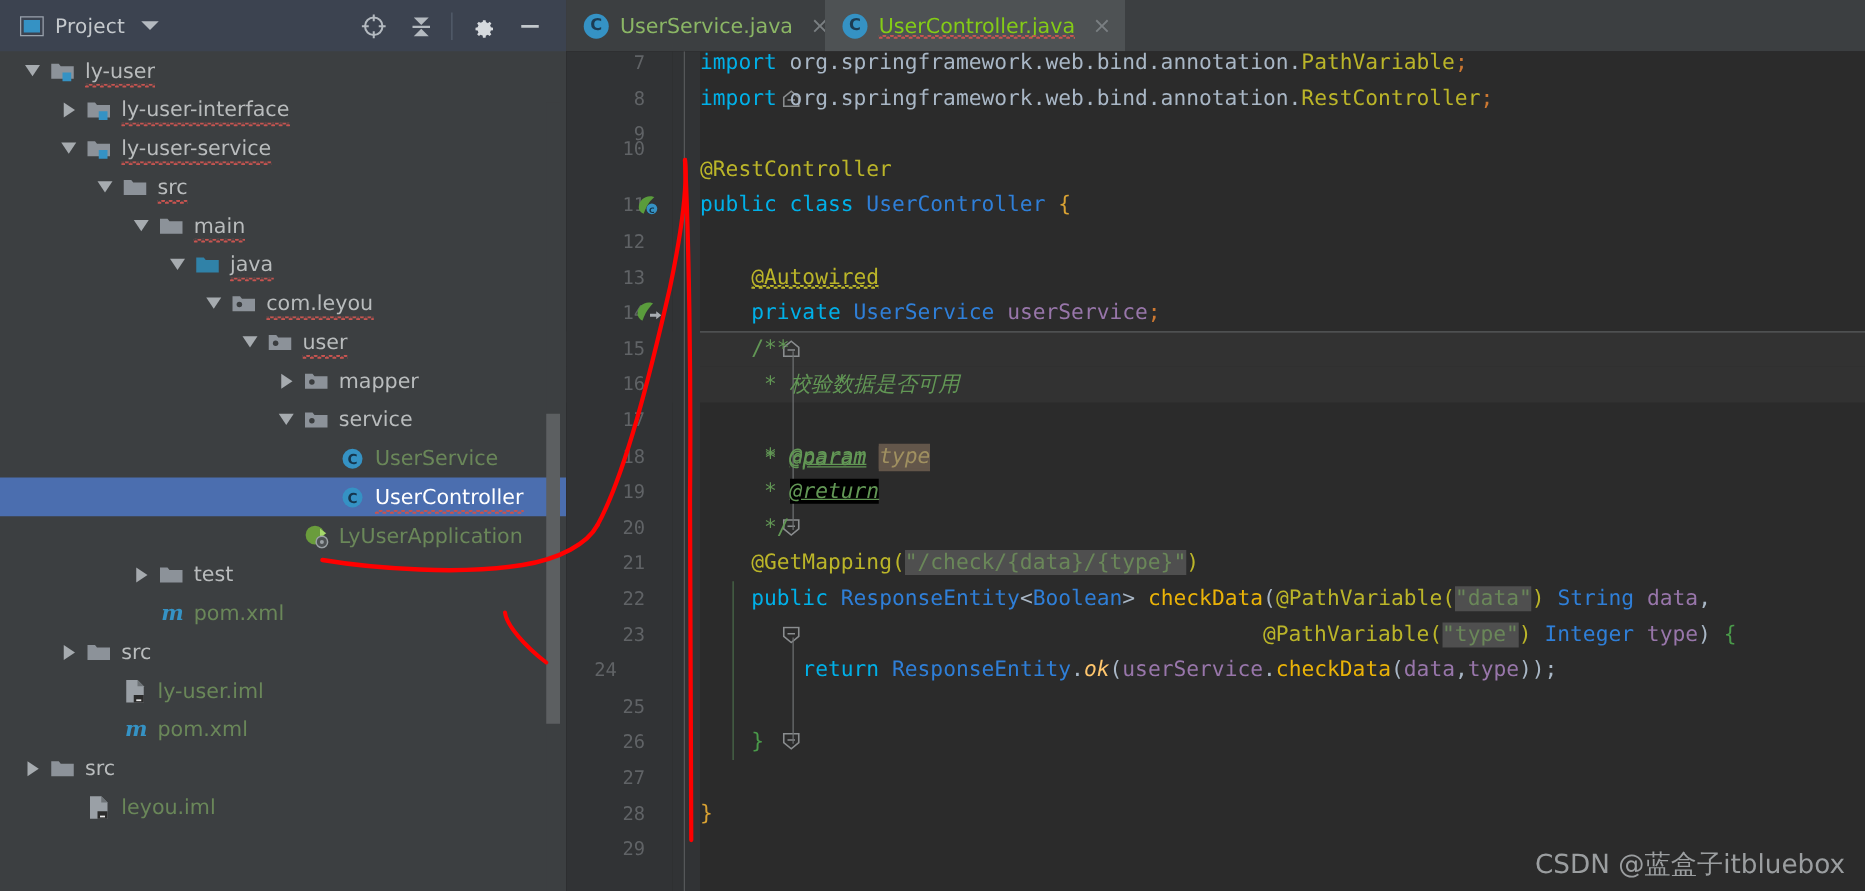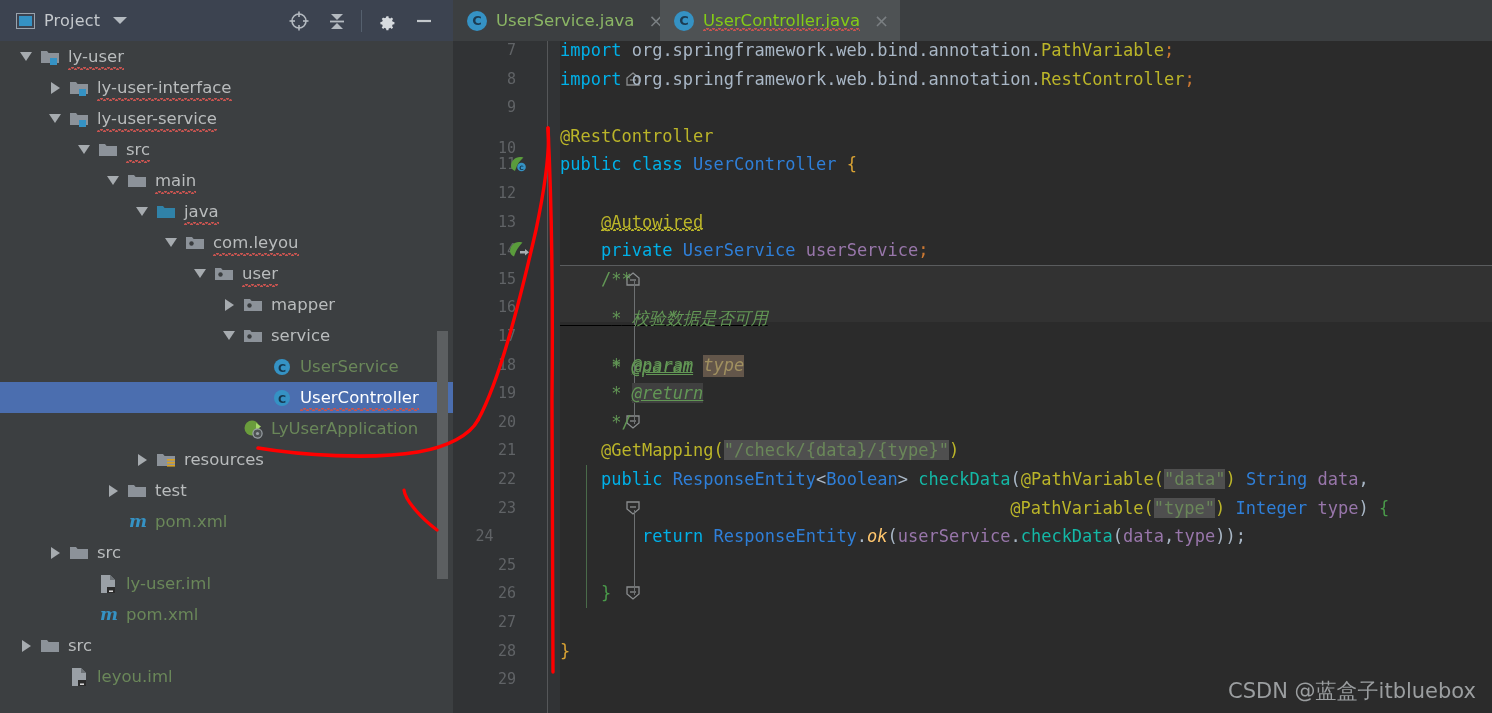--- a/index.html
+++ b/index.html
@@ -109,27 +109,27 @@
   .sep-line { position:absolute; left:107px; width:932px; height:1px; background:#5a5c5e; }
 
   
   .kw { color:#00b0e8; }      
   .cls-n { color:#2f7fd8; }   
   .ann { color:#bbb529; }
   .str-hl { color:#6a8759; background:#4f4f4f; }
   .txt { color:#a9b7c6; }
   .fld { color:#9876aa; }
   .mth { color:#ffc66d; }
-  .mthcall { color:#14b8a6; }
+  .mthcall { color:#eab308; }
   .cmt { color:#629755; font-style:italic; }
   .cmt-plain { color:#629755; }
   .jdtag { color:#629755; font-style:italic; text-decoration:underline; }
   .jdval-d { color:#cc7da0; background:#63564a; font-style:italic; }
   .jdval-t { color:#a09060; background:#63564a; font-style:italic; }
-  .jdret { background:#404040; }
+  .jdret { background:#000000; }
   .brk-y { color:#d9a233; }
   .brk-g { color:#4a9a4a; }
   .op { color:#cc7832; }
   .sq-ann { position:relative; }
   .sq-ann::after {
     content:""; position:absolute; left:0; right:0; bottom:1px; height:3px;
     background-image:
       radial-gradient(circle at 1.5px 2.6px, #bbb529 1.3px, transparent 1.6px),
       radial-gradient(circle at 4.5px 0.4px, #bbb529 1.3px, transparent 1.6px);
     background-size:6px 4px; background-repeat:repeat-x;
@@ -359,35 +359,20 @@
               <svg width="21" height="20" viewBox="0 0 21 20">
                 <circle cx="9" cy="9" r="7.5" fill="#6a9c3c"></circle>
                 <path d="M13 4l5 3.5-5 3.5z" fill="#a5d86a"></path>
                 <circle cx="14.5" cy="14.5" r="4.6" fill="#4e5254" stroke="#9aa0a4" stroke-width="1.2"></circle>
                 <circle cx="14.5" cy="14.5" r="1.6" fill="#9aa0a4"></circle>
               </svg>
             </span>
             <span class="lbl grn">LyUserApplication</span>
           </div>
           <div class="row">
-            <span style="flex: 0 0 129px;"></span>
-            <span class="tw">
-              <i class="tri-r"></i>
-            </span>
-            <span class="ficon">
-              <svg width="20" height="18" viewBox="0 0 20 18">
-                <path d="M1 3h6l1.6 2H19v10H1z" fill="#8c9299"></path>
-                <rect x="11" y="8" width="8" height="1.6" fill="#d8a024"></rect>
-                <rect x="11" y="11" width="8" height="1.6" fill="#d8a024"></rect>
-                <rect x="11" y="14" width="8" height="1.6" fill="#d8a024"></rect>
-              </svg>
-            </span>
-            <span class="lbl wht">resources</span>
-          </div>
-          <div class="row">
             <span style="flex: 0 0 100px;"></span>
             <span class="tw">
               <i class="tri-r"></i>
             </span>
             <span class="ficon">
               <svg width="20" height="18" viewBox="0 0 20 18">
                 <path d="M1 3h6l1.6 2H19v10H1z" fill="#8c9299"></path>
               </svg>
             </span>
             <span class="lbl wht">test</span>
@@ -482,21 +467,21 @@
         </div>
       </div>
 
     <div id="code">
       <div class="hl-band" style="top: 223.8px;"></div>
         <div class="hl-band" style="top: 252.4px;"></div>
         <div id="gutter">
           <div class="ln" style="top: -5px;">7</div>
           <div class="ln" style="top: 23.6px;">8</div>
           <div class="ln" style="top: 52.2px;">9</div>
-          <div class="ln" style="top: 93px;">10</div>
+          <div class="ln" style="top: 64px;">10</div>
           <div class="ln" style="top: 109.4px;">11</div>
           <div class="ln" style="top: 138px;">12</div>
           <div class="ln" style="top: 166.6px;">13</div>
           <div class="ln" style="top: 195.2px;">14</div>
           <div class="ln" style="top: 223.8px;">15</div>
           <div class="ln" style="top: 252.4px;">16</div>
           <div class="ln" style="top: 281px;">17</div>
           <div class="ln" style="top: 309.6px;">18</div>
           <div class="ln" style="top: 338.2px;">19</div>
           <div class="ln" style="top: 366.8px;">20</div>
@@ -548,21 +533,21 @@
           <div class="indent-g" style="left: 26px; top: 424px; height: 143px; background: rgb(74, 107, 74);"></div>
           <div class="cl" style="top: -5px;"><span class="kw">import</span> <span class="txt">org.springframework.web.bind.annotation.</span><span class="ann">PathVariable</span><span class="op">;</span></div>
           <div class="cl" style="top: 23.6px;"><span class="kw">import</span> <span class="txt">org.springframework.web.bind.annotation.</span><span class="ann">RestController</span><span class="op">;</span></div>
           <div class="cl" style="top: 52.2px;"></div>
           <div class="cl" style="top: 80.8px;"><span class="ann">@RestController</span></div>
           <div class="cl" style="top: 109.4px;"><span class="kw">public class</span> <span class="cls-n">UserController</span> <span class="brk-y">{</span></div>
           <div class="cl" style="top: 138px;"></div>
           <div class="cl" style="top: 166.6px;">    <span class="ann sq-ann">@Autowired</span></div>
           <div class="cl" style="top: 195.2px;">    <span class="kw">private</span> <span class="cls-n">UserService</span> <span class="fld">userService</span><span class="op">;</span></div>
           <div class="cl" style="top: 223.8px;">    <span class="cmt-plain">/**</span></div>
-          <div class="cl" style="top: 263px; text-decoration: underline;">     <span class="cmt-plain">*</span> <span class="cmt">校验数据是否可用</span></div>
+          <div class="cl" style="top: 253px;">     <span class="cmt-plain">*</span> <span class="cmt">校验数据是否可用</span></div>
           <div class="cl" style="top: 281px; margin-top: 31px;">     <span class="cmt-plain">*</span> <span class="jdtag">@param</span> <span class="jdval-d">data</span></div>
           <div class="cl" style="top: 309.6px;">     <span class="cmt-plain">*</span> <span class="jdtag">@param</span> <span class="jdval-t">type</span></div>
           <div class="cl" style="top: 338.2px;">     <span class="cmt-plain">*</span> <span class="jdtag jdret">@return</span></div>
           <div class="cl" style="top: 366.8px;">     <span class="cmt-plain">*/</span></div>
           <div class="cl" style="top: 395.4px;">    <span class="ann">@GetMapping(</span><span class="str-hl">"/check/{data}/{type}"</span><span class="ann">)</span></div>
           <div class="cl" style="top: 424px;">    <span class="kw">public</span> <span class="cls-n">ResponseEntity</span><span class="txt">&lt;</span><span class="cls-n">Boolean</span><span class="txt">&gt;</span> <span class="mthcall">checkData</span><span class="txt">(</span><span class="ann">@PathVariable(</span><span class="str-hl">"data"</span><span class="ann">)</span> <span class="cls-n">String</span> <span class="fld">data</span><span class="txt">,</span></div>
           <div class="cl" style="top: 452.6px;">                                            <span class="ann">@PathVariable(</span><span class="str-hl">"type"</span><span class="ann">)</span> <span class="cls-n">Integer</span> <span class="fld">type</span><span class="txt">) </span><span class="brk-g">{</span></div>
           <div class="cl" style="top: 481.2px;">        <span class="kw">return</span> <span class="cls-n">ResponseEntity</span><span class="txt">.</span><span class="mth" style="font-style:italic">ok</span><span class="txt">(</span><span class="fld">userService</span><span class="txt">.</span><span class="mthcall">checkData</span><span class="txt">(</span><span class="fld">data</span><span class="txt">,</span><span class="fld">type</span><span class="txt">));</span></div>
           <div class="cl" style="top: 509.8px;"></div>
           <div class="cl" style="top: 538.4px;">    <span class="brk-g">}</span></div>

